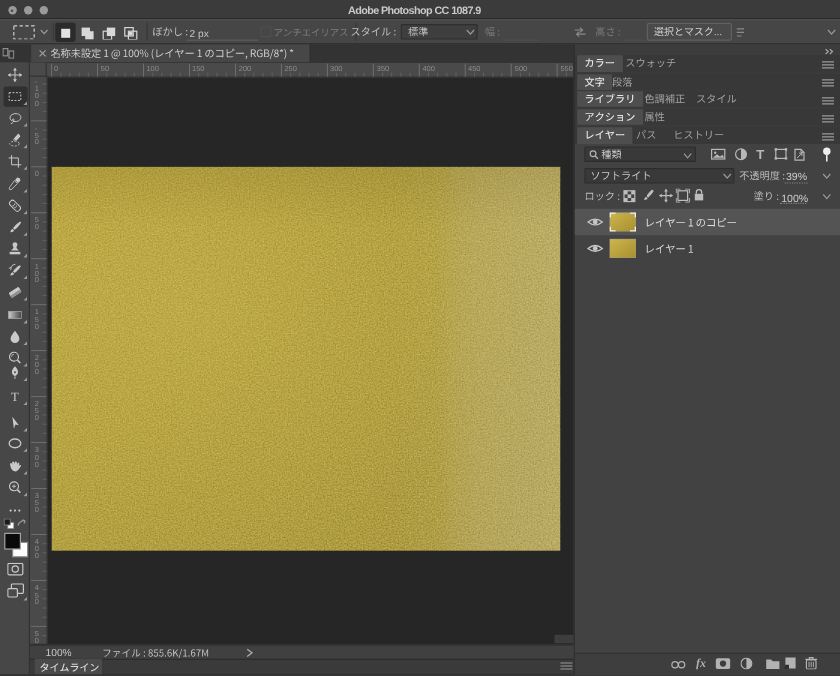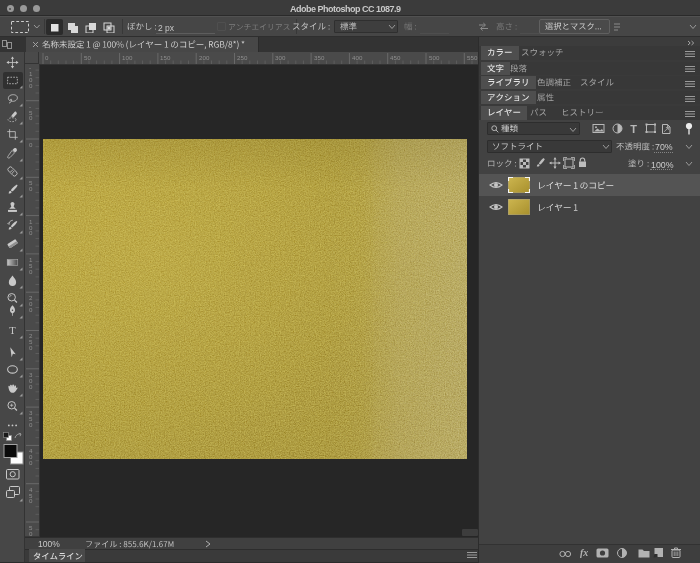--- a/index.html
+++ b/index.html
@@ -646,21 +646,21 @@
 <div style="position:absolute;left:487px;top:140px;width:125px;height:13px;background:#393939;border:1px solid #2d2d2d;border-radius:1px;"></div>
 <div style="position:absolute;left:492px;top:142px;line-height:0"><svg width="53" height="11" viewBox="0 0 53 11">
         <path transform="translate(0,7.5)" d="M2.2 -0.3 2.9 0.2C4.3 -0.4 5.2 -1.4 5.9 -2.4C6.5 -3.3 6.9 -4.4 7.1 -5.4C7.1 -5.6 7.2 -5.9 7.2 -6.1L6.4 -6.2C6.4 -6.1 6.3 -5.7 6.3 -5.5C6.2 -4.7 5.9 -3.7 5.2 -2.7C4.6 -1.8 3.7 -0.9 2.2 -0.3ZM1.7 -6.1 1.1 -5.8C1.4 -5.3 2.1 -4.1 2.5 -3.3L3.2 -3.7C2.8 -4.2 2.1 -5.6 1.7 -6.1Z M15.8 -5.7 15.3 -6.0C15.1 -5.9 15.0 -5.9 14.8 -5.9C14.5 -5.9 11.1 -5.9 10.6 -5.9C10.3 -5.9 10.0 -6.0 9.7 -6.0V-5.2C10.0 -5.3 10.2 -5.3 10.6 -5.3C11.1 -5.3 14.4 -5.3 14.9 -5.3C14.8 -4.5 14.4 -3.3 13.8 -2.5C13.1 -1.6 12.1 -0.9 10.5 -0.5L11.1 0.2C12.6 -0.3 13.7 -1.1 14.4 -2.1C15.1 -3.0 15.5 -4.3 15.7 -5.2C15.7 -5.4 15.8 -5.5 15.8 -5.7Z M19.9 -0.7C19.9 -0.4 19.8 -0.0 19.8 0.3H20.6C20.6 -0.0 20.6 -0.5 20.6 -0.7L20.6 -3.6C21.5 -3.3 23.0 -2.7 23.9 -2.2L24.2 -2.9C23.3 -3.4 21.7 -4.0 20.6 -4.3V-5.7C20.6 -6.0 20.6 -6.3 20.6 -6.6H19.8C19.8 -6.3 19.9 -5.9 19.9 -5.7C19.9 -5.0 19.9 -1.2 19.9 -0.7Z M27.5 -6.3V-5.6C27.7 -5.6 28.0 -5.7 28.2 -5.7C28.7 -5.7 31.1 -5.7 31.6 -5.7C31.8 -5.7 32.1 -5.6 32.3 -5.6V-6.3C32.1 -6.3 31.8 -6.3 31.6 -6.3C31.1 -6.3 28.7 -6.3 28.2 -6.3C28.0 -6.3 27.7 -6.3 27.5 -6.3ZM33.0 -4.1 32.5 -4.4C32.4 -4.3 32.2 -4.3 32.0 -4.3C31.6 -4.3 28.0 -4.3 27.5 -4.3C27.3 -4.3 27.0 -4.3 26.7 -4.4V-3.7C27.0 -3.7 27.3 -3.7 27.5 -3.7C28.0 -3.7 31.6 -3.7 32.0 -3.7C31.9 -3.1 31.6 -2.4 31.0 -1.8C30.3 -1.0 29.2 -0.5 28.0 -0.3L28.6 0.3C29.6 0.1 30.7 -0.5 31.6 -1.4C32.2 -2.1 32.6 -3.0 32.9 -3.8C32.9 -3.9 32.9 -4.0 33.0 -4.1Z M34.7 -3.1 35.1 -2.4C36.3 -2.8 37.4 -3.3 38.3 -3.8V-0.6C38.3 -0.3 38.3 0.1 38.3 0.3H39.1C39.1 0.1 39.0 -0.3 39.0 -0.6V-4.2C39.9 -4.8 40.7 -5.5 41.3 -6.1L40.8 -6.7C40.2 -6.0 39.3 -5.2 38.4 -4.7C37.5 -4.1 36.2 -3.5 34.7 -3.1Z M45.4 -0.7C45.4 -0.4 45.3 -0.0 45.3 0.3H46.1C46.1 -0.0 46.1 -0.5 46.1 -0.7L46.1 -3.6C47.0 -3.3 48.5 -2.7 49.4 -2.2L49.7 -2.9C48.8 -3.4 47.2 -4.0 46.1 -4.3V-5.7C46.1 -6.0 46.1 -6.3 46.1 -6.6H45.3C45.3 -6.3 45.4 -5.9 45.4 -5.7C45.4 -5.0 45.4 -1.2 45.4 -0.7Z" fill="#cdcdcd"></path>
       </svg></div>
 <div style="position:absolute;left:602px;top:143.5px;line-height:0;"><svg width="8" height="6" viewBox="0 0 8 6">
         <path d="M1 1 L4 4.5 L7 1" fill="none" stroke="#9a9a9a"></path>
       </svg></div>
 <div style="position:absolute;left:616px;top:142px;line-height:0"><svg width="40" height="11" viewBox="0 0 40 11">
         <path transform="translate(0,7.5)" d="M4.8 -4.1C5.8 -3.4 7.0 -2.4 7.6 -1.7L8.2 -2.2C7.5 -2.9 6.2 -3.8 5.2 -4.5ZM0.6 -6.5V-5.9H4.4C3.5 -4.4 2.1 -3.0 0.4 -2.2C0.5 -2.0 0.7 -1.8 0.8 -1.6C2.0 -2.2 3.0 -3.1 3.9 -4.1V0.7H4.6V-5.0C4.8 -5.3 5.0 -5.6 5.2 -5.9H7.9V-6.5Z M9.0 -6.6C9.5 -6.2 10.1 -5.6 10.3 -5.1L10.8 -5.5C10.6 -6.0 10.0 -6.5 9.5 -6.9ZM10.6 -3.8H8.9V-3.2H10.0V-1.0C9.6 -0.6 9.2 -0.3 8.8 -0.0L9.1 0.6C9.6 0.2 9.9 -0.1 10.3 -0.5C10.9 0.2 11.6 0.5 12.8 0.5C13.7 0.6 15.5 0.5 16.5 0.5C16.5 0.3 16.6 0.0 16.7 -0.1C15.6 -0.1 13.7 -0.0 12.7 -0.1C11.7 -0.1 11.0 -0.4 10.6 -1.0ZM15.8 -7.0C14.8 -6.8 12.9 -6.6 11.4 -6.6C11.5 -6.4 11.5 -6.2 11.6 -6.1C12.2 -6.1 12.9 -6.2 13.5 -6.2V-5.6H11.2V-5.1H13.1C12.6 -4.5 11.7 -3.9 10.9 -3.6C11.0 -3.5 11.2 -3.3 11.3 -3.2C12.1 -3.5 12.9 -4.1 13.5 -4.8V-3.6H14.2V-4.8C14.7 -4.1 15.6 -3.5 16.3 -3.2C16.4 -3.4 16.6 -3.6 16.7 -3.7C15.9 -4.0 15.1 -4.5 14.5 -5.1H16.6V-5.6H14.2V-6.3C14.9 -6.3 15.6 -6.4 16.2 -6.6ZM11.8 -3.4V-2.9H12.8C12.7 -2.0 12.3 -1.3 11.2 -1.0C11.3 -0.9 11.4 -0.6 11.5 -0.5C12.8 -1.0 13.3 -1.8 13.4 -2.9H14.4C14.4 -2.6 14.3 -2.2 14.2 -2.0L14.8 -1.9L14.8 -2.2H15.7C15.6 -1.5 15.5 -1.3 15.4 -1.2C15.4 -1.1 15.3 -1.1 15.1 -1.1C15.0 -1.1 14.6 -1.1 14.2 -1.1C14.3 -1.0 14.3 -0.8 14.3 -0.6C14.8 -0.6 15.2 -0.6 15.4 -0.6C15.6 -0.6 15.8 -0.7 15.9 -0.8C16.1 -1.0 16.2 -1.4 16.3 -2.4C16.3 -2.5 16.3 -2.7 16.3 -2.7H15.0L15.1 -3.4Z M19.9 -3.8V-2.1H18.3V-3.8ZM19.9 -4.4H18.3V-6.0H19.9ZM17.7 -6.6V-0.7H18.3V-1.5H20.5V-6.6ZM24.3 -6.2V-4.7H21.9V-6.2ZM21.3 -6.8V-3.7C21.3 -2.4 21.1 -0.8 19.7 0.3C19.8 0.4 20.0 0.6 20.1 0.7C21.1 -0.0 21.5 -1.0 21.7 -2.0H24.3V-0.2C24.3 -0.0 24.2 0.0 24.0 0.0C23.9 0.1 23.4 0.1 22.8 0.0C22.9 0.2 23.0 0.5 23.0 0.7C23.8 0.7 24.2 0.6 24.5 0.5C24.8 0.4 24.9 0.2 24.9 -0.2V-6.8ZM24.3 -4.1V-2.6H21.8C21.9 -3.0 21.9 -3.4 21.9 -3.7V-4.1Z M28.8 -5.5V-4.8H27.4V-4.2H28.8V-2.8H32.1V-4.2H33.5V-4.8H32.1V-5.5H31.5V-4.8H29.4V-5.5ZM31.5 -4.2V-3.3H29.4V-4.2ZM31.9 -1.8C31.6 -1.3 31.1 -1.0 30.5 -0.7C29.9 -1.0 29.4 -1.3 29.1 -1.8ZM27.5 -2.3V-1.8H28.8L28.5 -1.6C28.8 -1.1 29.3 -0.7 29.8 -0.4C29.0 -0.1 28.1 0.1 27.2 0.1C27.3 0.3 27.4 0.5 27.5 0.7C28.5 0.6 29.6 0.3 30.5 -0.1C31.3 0.3 32.3 0.6 33.3 0.7C33.4 0.5 33.5 0.3 33.7 0.1C32.8 0.1 31.9 -0.1 31.2 -0.4C31.9 -0.8 32.5 -1.4 32.9 -2.1L32.5 -2.3L32.4 -2.3ZM26.5 -6.3V-3.8C26.5 -2.6 26.5 -0.9 25.8 0.3C25.9 0.4 26.2 0.6 26.3 0.7C27.0 -0.6 27.1 -2.5 27.1 -3.8V-5.7H33.5V-6.3H30.3V-7.1H29.7V-6.3Z M37.1 -3.3C37.4 -3.3 37.6 -3.6 37.6 -3.9C37.6 -4.3 37.4 -4.5 37.1 -4.5C36.8 -4.5 36.5 -4.3 36.5 -3.9C36.5 -3.6 36.8 -3.3 37.1 -3.3ZM37.1 0.1C37.4 0.1 37.6 -0.1 37.6 -0.5C37.6 -0.8 37.4 -1.1 37.1 -1.1C36.8 -1.1 36.5 -0.8 36.5 -0.5C36.5 -0.1 36.8 0.1 37.1 0.1Z" fill="#c0c0c0"></path>
       </svg></div>
-<div style="position:absolute;left:655px;top:142px;font:normal 8.8px 'Liberation Sans',sans-serif;color:#cdcdcd;letter-spacing:0px;white-space:nowrap">70%</div>
+<div style="position:absolute;left:655px;top:142px;font:normal 8.8px 'Liberation Sans',sans-serif;color:#cdcdcd;letter-spacing:0px;white-space:nowrap">39%</div>
 <div style="position:absolute;left:654px;top:151.5px;width:19px;height:0px;border-bottom:1px dotted #848484;"></div>
 <div style="position:absolute;left:685px;top:143.5px;line-height:0;"><svg width="8" height="6" viewBox="0 0 8 6">
         <path d="M1 1 L4 4.5 L7 1" fill="none" stroke="#9a9a9a"></path>
       </svg></div>
 <div style="position:absolute;left:487px;top:159px;line-height:0"><svg width="31" height="11" viewBox="0 0 31 11">
         <path transform="translate(0,7.5)" d="M1.2 -5.8C1.3 -5.6 1.3 -5.4 1.3 -5.2C1.3 -4.8 1.3 -1.3 1.3 -1.0C1.3 -0.7 1.2 -0.1 1.2 0.1H2.0L1.9 -0.4H6.6L6.6 0.1H7.3C7.3 -0.0 7.3 -0.7 7.3 -1.0C7.3 -1.3 7.3 -4.8 7.3 -5.2C7.3 -5.4 7.3 -5.6 7.3 -5.8C7.1 -5.8 6.7 -5.8 6.6 -5.8C6.1 -5.8 2.5 -5.8 2.0 -5.8C1.8 -5.8 1.6 -5.8 1.2 -5.8ZM1.9 -1.1V-5.1H6.6V-1.1Z M12.6 -4.9 12.0 -4.7C12.2 -4.3 12.6 -3.2 12.6 -2.8L13.3 -3.1C13.2 -3.4 12.8 -4.6 12.6 -4.9ZM15.7 -4.4 15.0 -4.6C14.8 -3.6 14.4 -2.5 13.8 -1.7C13.1 -0.9 12.0 -0.2 11.0 0.1L11.6 0.6C12.5 0.3 13.6 -0.4 14.3 -1.4C15.0 -2.2 15.3 -3.1 15.6 -4.0C15.6 -4.1 15.6 -4.2 15.7 -4.4ZM10.6 -4.5 10.0 -4.2C10.2 -3.9 10.6 -2.8 10.8 -2.3L11.4 -2.6C11.2 -3.0 10.8 -4.1 10.6 -4.5Z M21.6 -6.6 20.8 -6.9C20.7 -6.6 20.6 -6.3 20.5 -6.2C20.1 -5.4 19.3 -4.2 17.8 -3.3L18.4 -2.9C19.4 -3.5 20.1 -4.2 20.6 -5.0H23.5C23.3 -4.2 22.8 -3.1 22.1 -2.3C21.3 -1.4 20.3 -0.6 18.7 -0.2L19.3 0.4C20.9 -0.2 21.9 -1.0 22.7 -1.9C23.5 -2.9 24.0 -4.0 24.2 -4.9C24.3 -5.0 24.3 -5.2 24.4 -5.3L23.8 -5.7C23.7 -5.6 23.5 -5.6 23.3 -5.6H21.0L21.2 -5.9C21.3 -6.1 21.4 -6.4 21.6 -6.6Z M28.6 -3.3C28.9 -3.3 29.1 -3.6 29.1 -3.9C29.1 -4.3 28.9 -4.5 28.6 -4.5C28.3 -4.5 28.0 -4.3 28.0 -3.9C28.0 -3.6 28.3 -3.3 28.6 -3.3ZM28.6 0.1C28.9 0.1 29.1 -0.1 29.1 -0.5C29.1 -0.8 28.9 -1.1 28.6 -1.1C28.3 -1.1 28.0 -0.8 28.0 -0.5C28.0 -0.1 28.3 0.1 28.6 0.1Z" fill="#c0c0c0"></path>
       </svg></div>
 <div style="position:absolute;left:519px;top:158px;line-height:0;"><svg width="11" height="11" viewBox="0 0 11 11">
         <rect x="1" y="1" width="9" height="9" fill="none" stroke="#bdbdbd"></rect>
         <rect x="1" y="1" width="3" height="3" fill="#bdbdbd"></rect>

